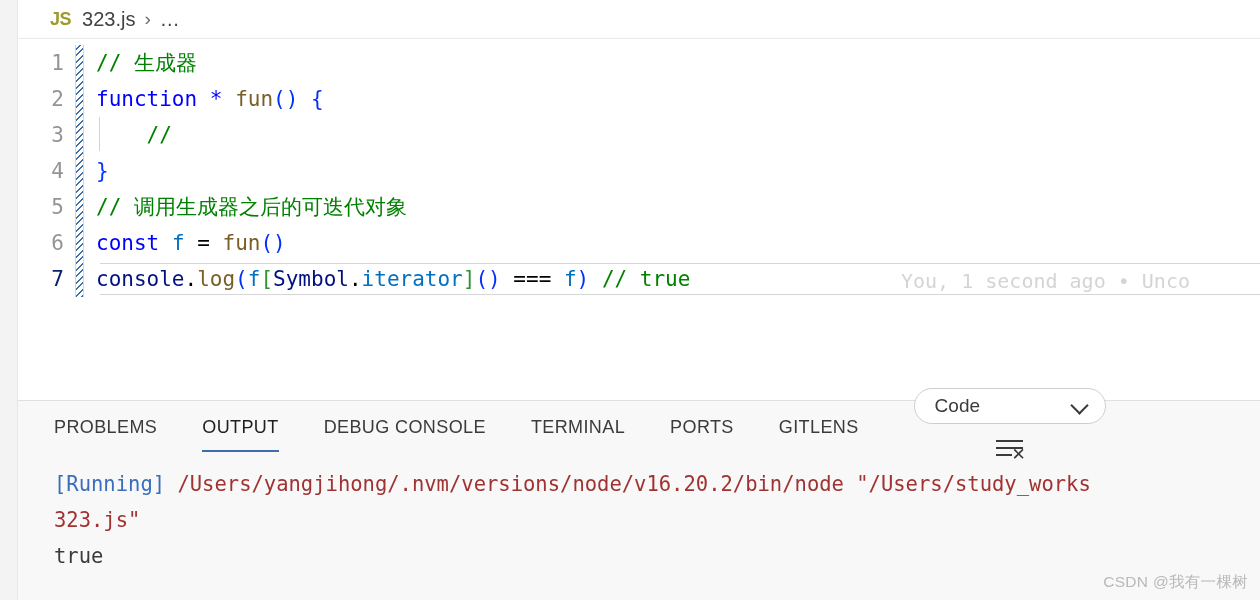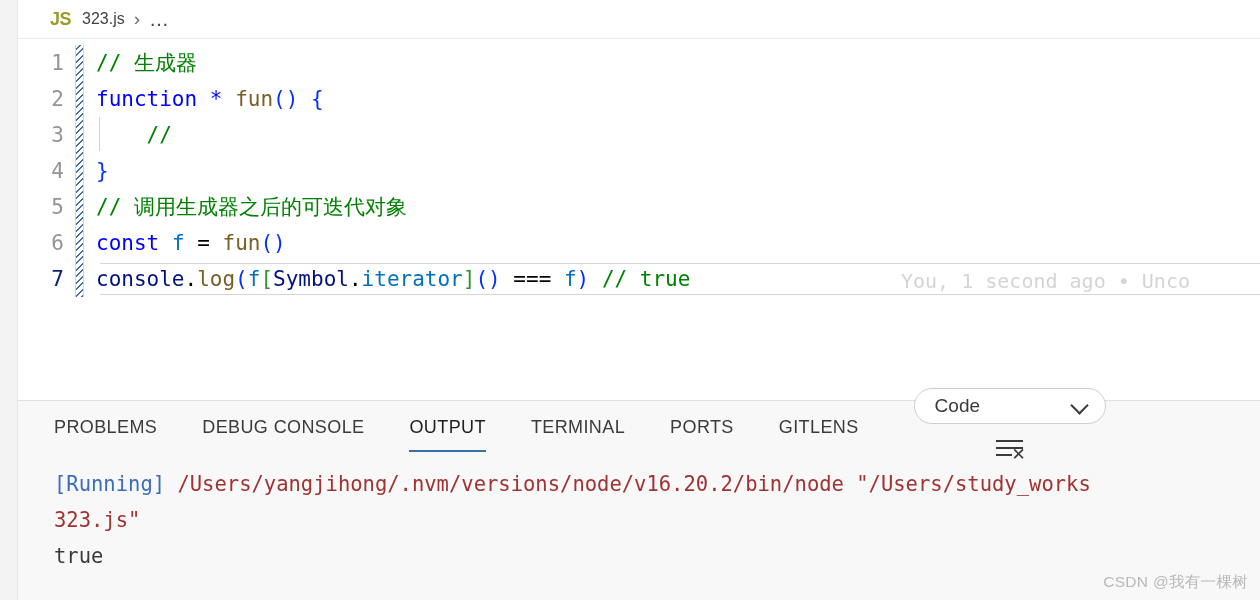--- a/index.html
+++ b/index.html
@@ -43,21 +43,21 @@
     white-space: nowrap;
   }
   .bc-js-icon {
     font-family: "Liberation Sans", sans-serif;
     font-size: 18px;
     font-weight: bold;
     color: #9c9b2b;
     letter-spacing: -0.5px;
     margin-right: 11px;
   }
-  .bc-file { color: #424242; font-size: 16px; }
+  .bc-file { color: #424242; font-size: 20px; }
   .bc-sep {
     color: #6b6b6b;
     font-size: 19px;
     margin: 0 9px;
     font-weight: 300;
   }
   .bc-more { color: #424242; font-size: 20px; letter-spacing: 1px; }
 
   
   .editor {
@@ -335,22 +335,22 @@
           <span class="blame" style="left:883px; top:8px;">You, 1 second ago • Unco</span>
         </div>
 
       </div>
     </div>
 
     <div class="panel">
       <div class="panel-header">
         <div class="tabs">
           <div class="tab">PROBLEMS</div>
+          <div class="tab active">OUTPUT</div>
           <div class="tab">DEBUG CONSOLE</div>
-          <div class="tab active">OUTPUT</div>
           <div class="tab">TERMINAL</div>
           <div class="tab">PORTS</div>
           <div class="tab">GITLENS</div>
         </div>
         <div class="panel-actions">
           <div class="select">
             <span>Code</span>
             <span class="chev"></span>
           </div>
           <div class="clear-icon">

